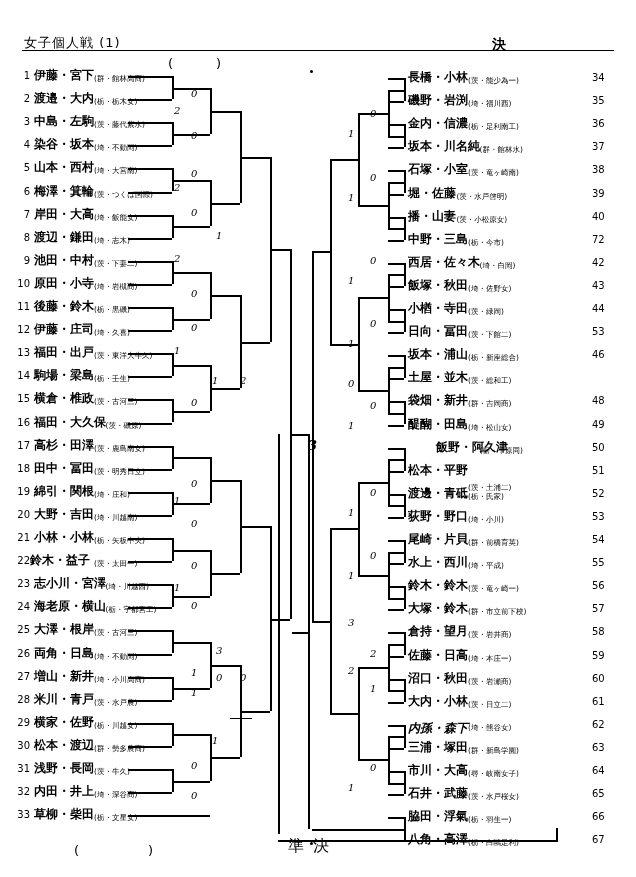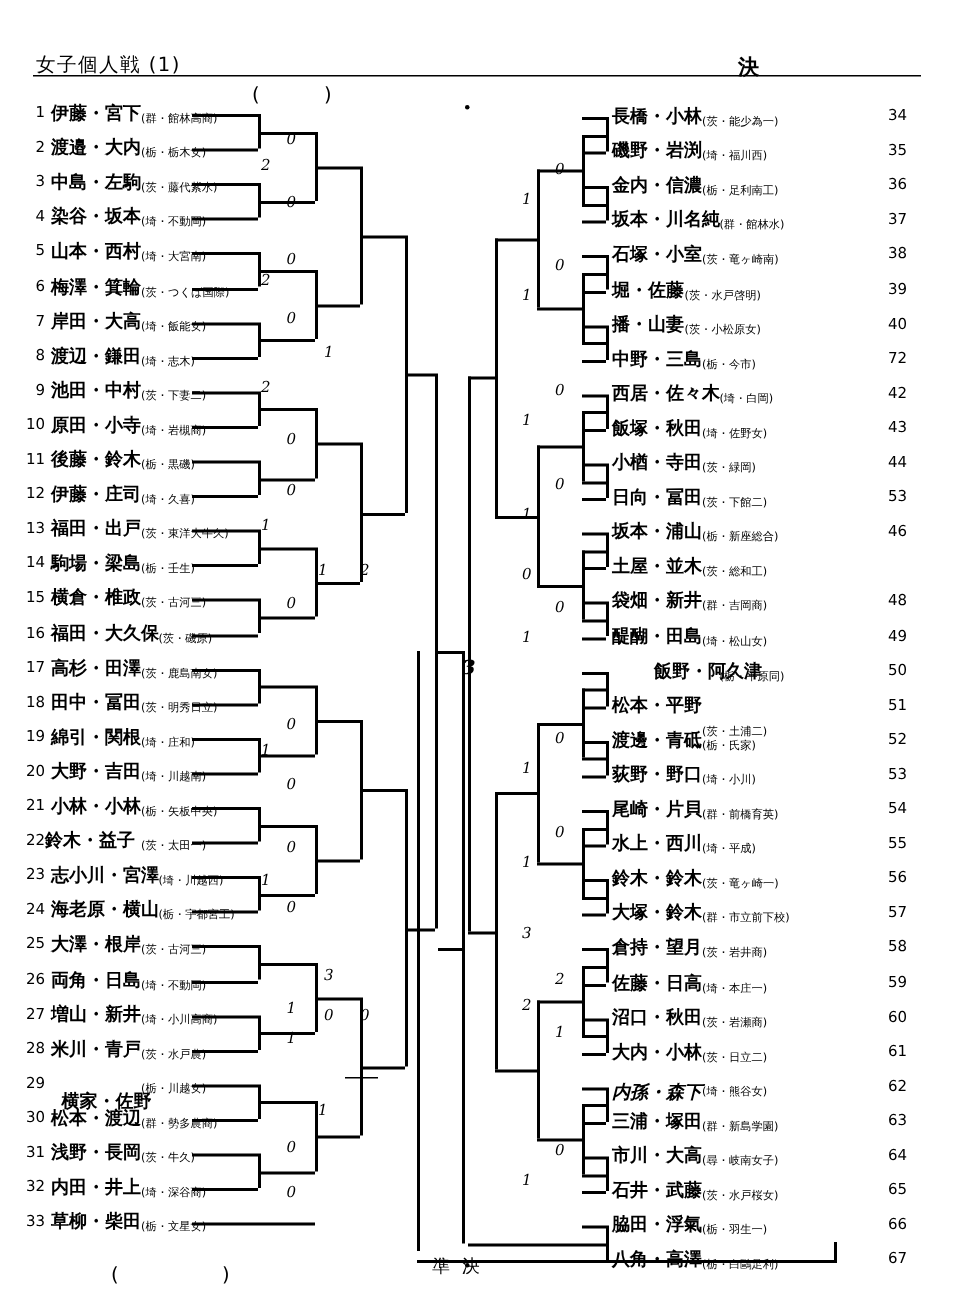--- a/index.html
+++ b/index.html
@@ -11,21 +11,21 @@
   #sheet{position:absolute;left:0;top:0;width:636px;height:877px;}
 
   .title{
     position:absolute;left:24px;top:34px;font-size:13px;letter-spacing:1px;
     white-space:nowrap;
   }
   .ketsu{
     position:absolute;left:492px;top:36px;font-size:14px;font-weight:bold;letter-spacing:2px;
   }
   .junketsu{
-    position:absolute;left:288px;top:836px;font-size:12px;letter-spacing:2px;
+    position:absolute;left:288px;top:836px;font-size:16px;letter-spacing:2px;
   }
   .paren-top-l{position:absolute;left:168px;top:56px;font-size:13px;}
   .paren-top-r{position:absolute;left:216px;top:56px;font-size:13px;}
   .paren-bot-l{position:absolute;left:74px;top:843px;font-size:13px;}
   .paren-bot-r{position:absolute;left:148px;top:843px;font-size:13px;}
 
   
   .entry{
     position:absolute;white-space:nowrap;height:14px;line-height:14px;
   }
@@ -208,21 +208,21 @@
         <span class="nm" style="left: 34px; top: 0px;">増山・新井</span>
         <span class="aff" style="left: 94px; top: 4px;">(埼・小川高商)</span>
       </div>
       <div class="entry" style="left: 0px; top: 691.7px;">
         <span class="num" style="left: 10px; top: 1px;">28</span>
         <span class="nm" style="left: 34px; top: 0px;">米川・青戸</span>
         <span class="aff" style="left: 94px; top: 4px;">(茨・水戸農)</span>
       </div>
       <div class="entry" style="left: 0px; top: 714.8px;">
         <span class="num" style="left: 10px; top: 1px;">29</span>
-        <span class="nm" style="left: 34px; top: 12px; margin-left: 7px;">横家・佐野</span>
+        <span class="nm" style="left: 34px; top: 0px;">横家・佐野</span>
         <span class="aff" style="left: 94px; top: 4px;">(栃・川越女)</span>
       </div>
       <div class="entry" style="left: 0px; top: 737.9px;">
         <span class="num" style="left: 10px; top: 1px;">30</span>
         <span class="nm" style="left: 34px; top: 0px;">松本・渡辺</span>
         <span class="aff" style="left: 94px; top: 4px;">(群・勢多農商)</span>
       </div>
       <div class="entry" style="left: 0px; top: 761px;">
         <span class="num" style="left: 10px; top: 1px;">31</span>
         <span class="nm" style="left: 34px; top: 0px;">浅野・長岡</span>

